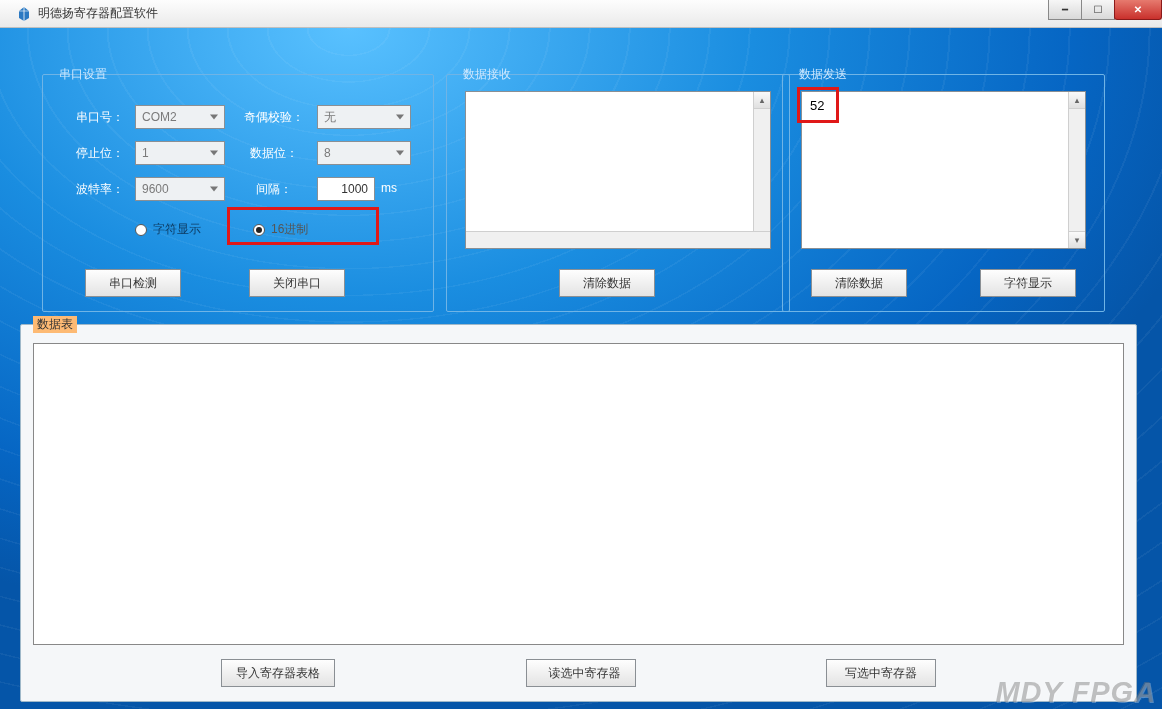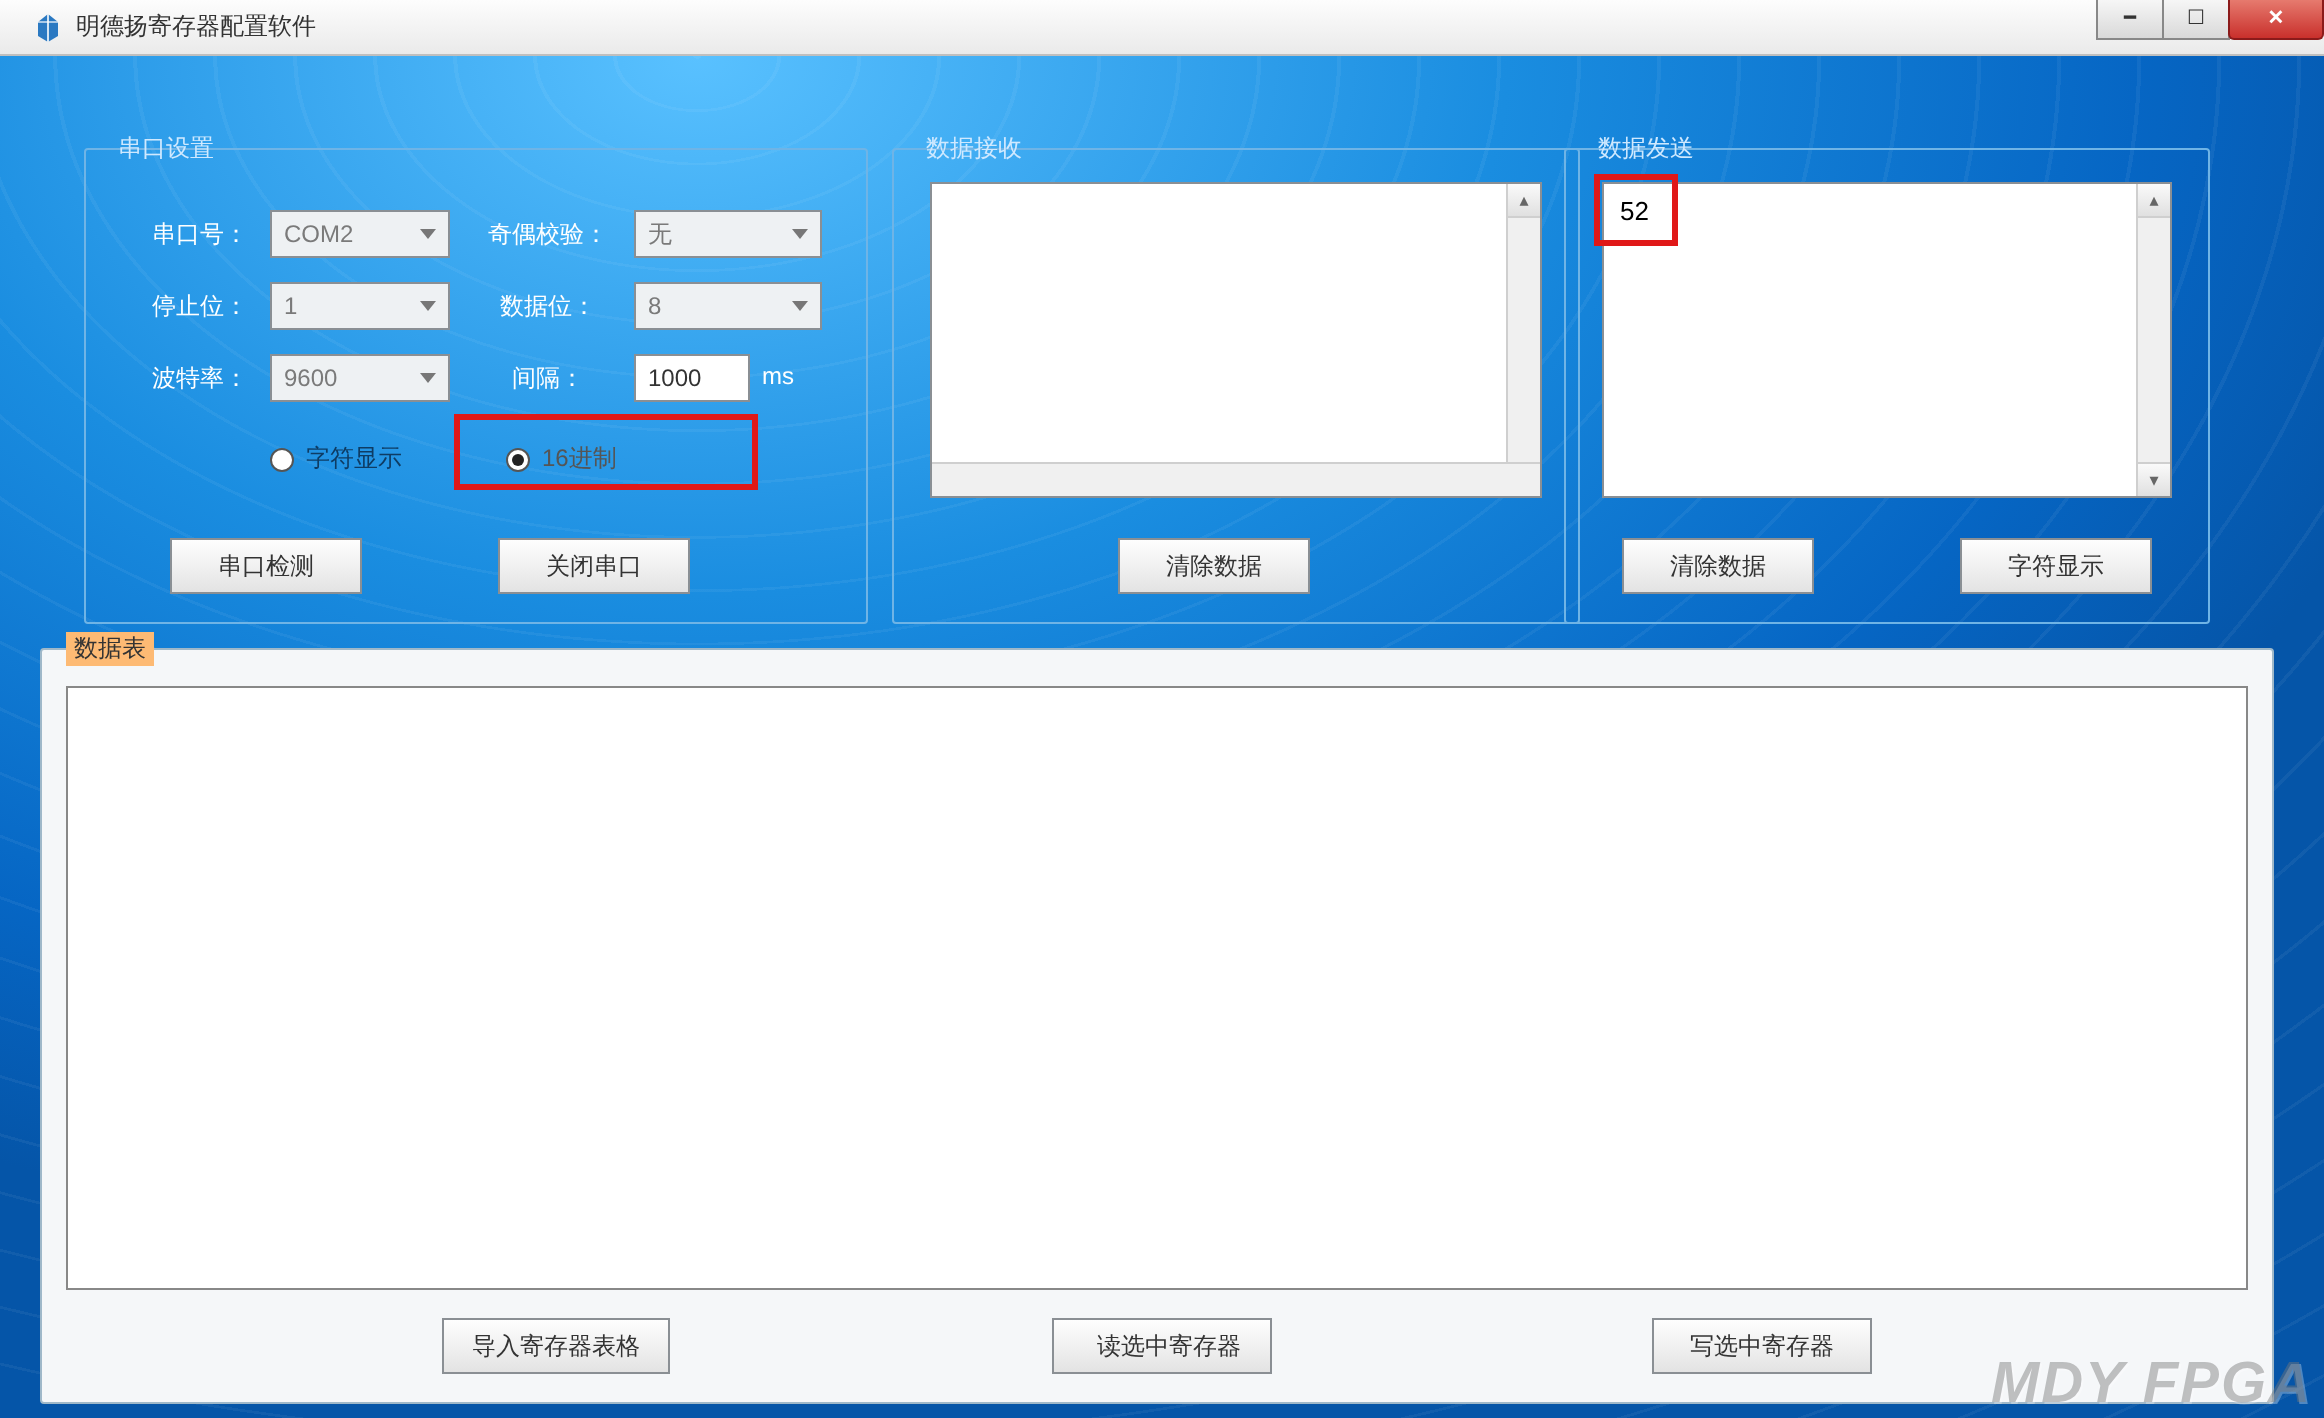--- a/index.html
+++ b/index.html
@@ -28,21 +28,21 @@
 
 .groupbox { position:absolute; border:1px solid #6fb4e6; border-radius:2px; }
 .groupbox > legend, .grouptitle { position:absolute; top:-9px; left:12px; padding:0 4px; color:#cfe9ff; font-size:12px; }
 .grouptitle-dark { color:#444; }
 
 
 #group-serial { left:42px; top:46px; width:392px; height:238px; }
 .label { color:#ffffff; display:inline-block; text-align:center; }
 .combo, .txtin { height:24px; background:#eef1f3; border:1px solid #8a8f94; color:#7a7a7a; padding:0 6px; display:inline-flex; align-items:center; position:relative; }
 .combo .caret { position:absolute; right:6px; top:50%; transform:translateY(-50%); border-left:4px solid transparent; border-right:4px solid transparent; border-top:5px solid #777; }
-.txtin { background:#fff; color:#333; text-align:center; justify-content:flex-start; }
+.txtin { background:#fff; color:#333; text-align:center; justify-content:flex-end; }
 .radio { display:inline-flex; align-items:center; gap:6px; color:#1a4a7a; }
 .radio .dot { width:12px; height:12px; border-radius:50%; border:1px solid #555; background:#fff; display:inline-flex; align-items:center; justify-content:center; }
 .radio .dot.selected::after { content:""; width:6px; height:6px; border-radius:50%; background:#222; }
 .btn { height:28px; min-width:96px; padding:0 14px; background:linear-gradient(to bottom,#fefefe,#e3e3e3); border:1px solid #8a8f94; color:#333; display:inline-flex; align-items:center; justify-content:center; cursor:pointer; }
 
 
 #group-recv { left:446px; top:46px; width:344px; height:238px; }
 .textarea { position:absolute; border:1px solid #8a8f94; background:#fff; overflow:auto; }
 .textarea .scrollbar-v { position:absolute; right:0; top:0; bottom:0; width:17px; background:#f0f0f0; border-left:1px solid #cfcfcf; }
 .textarea .scrollbar-v .thumbarrow { width:100%; height:17px; background:linear-gradient(to bottom,#fafafa,#e0e0e0); border-bottom:1px solid #cfcfcf; display:flex; align-items:center; justify-content:center; font-size:9px; color:#666; }

